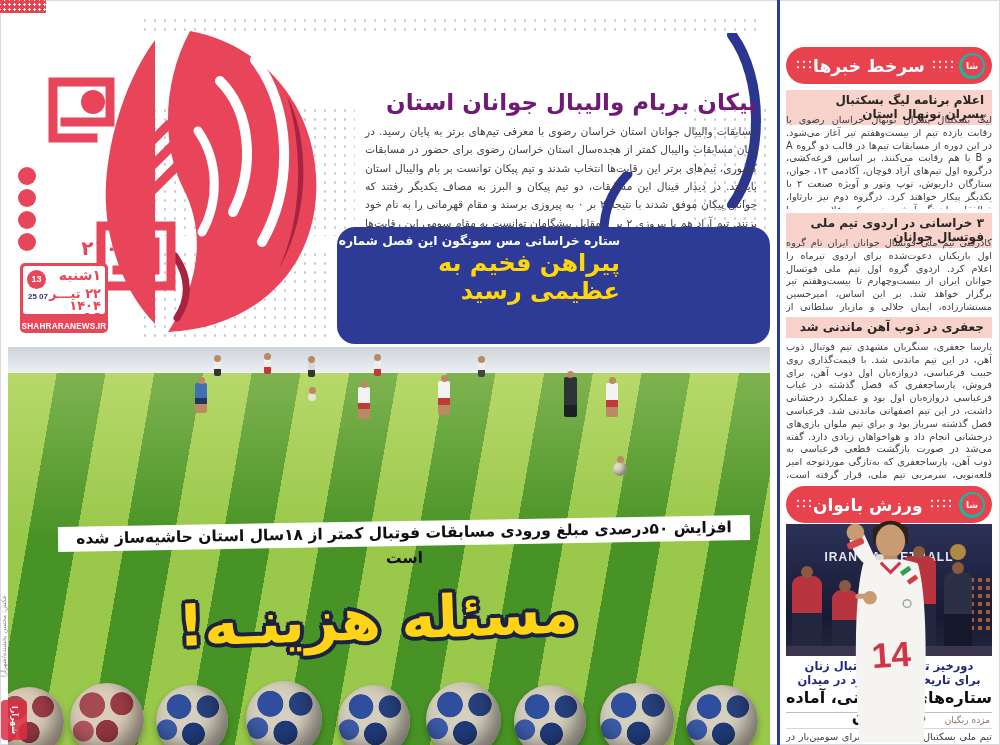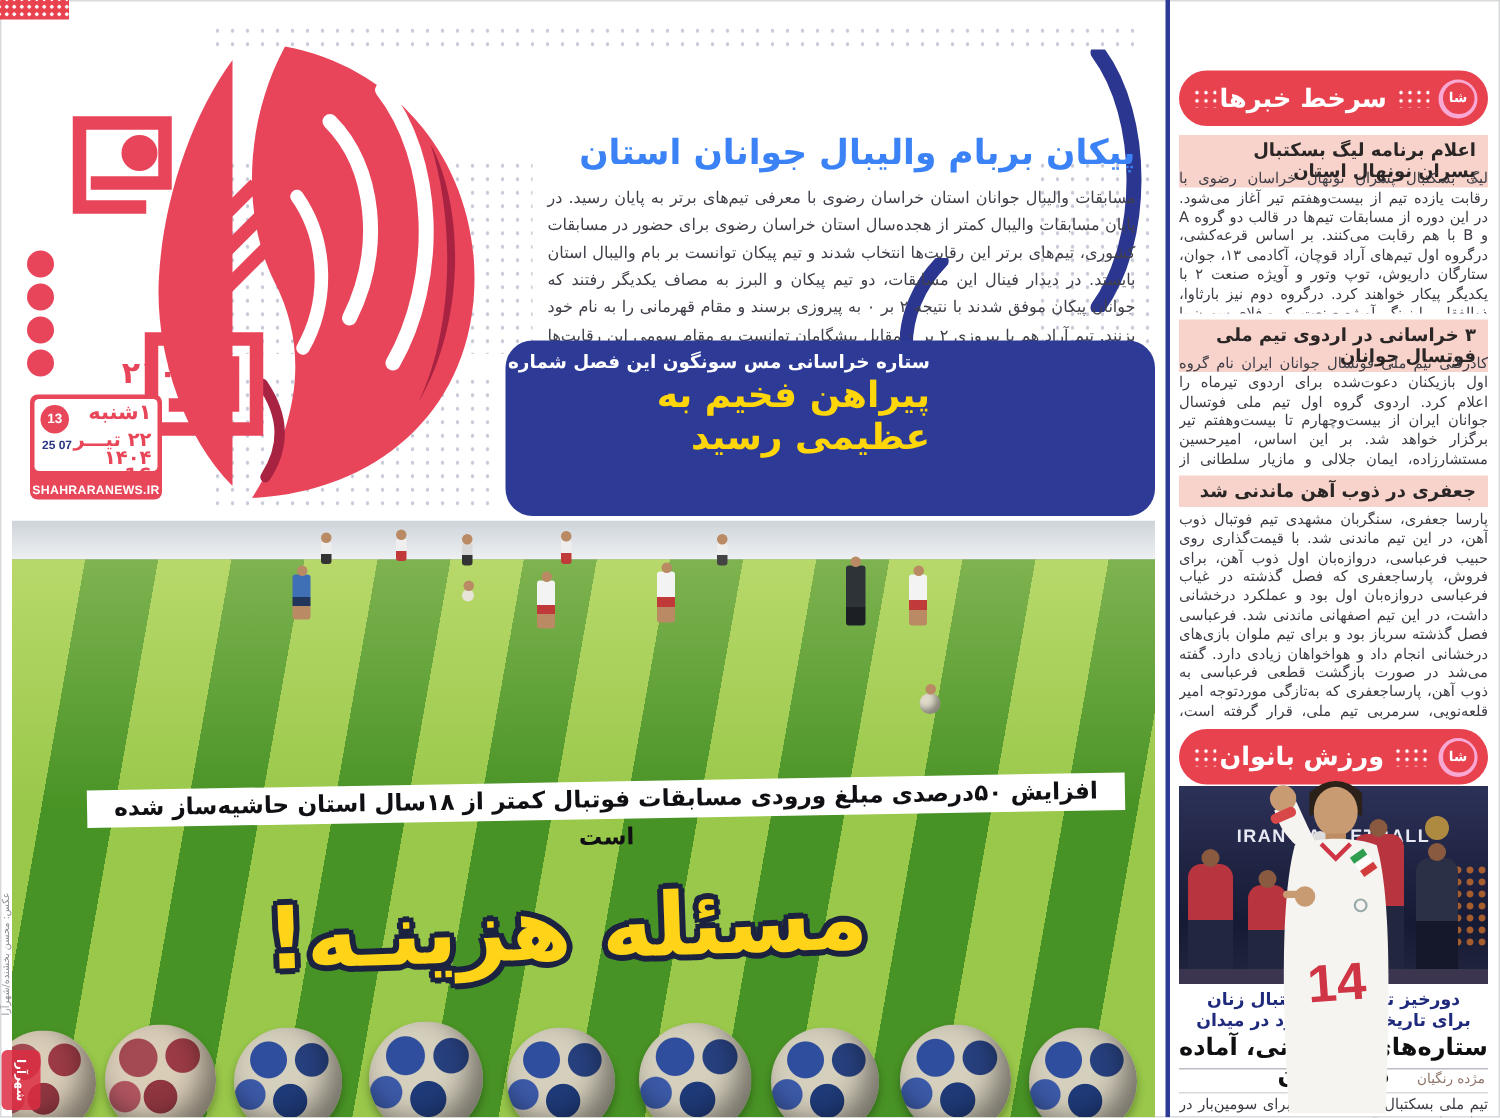--- a/index.html
+++ b/index.html
@@ -19,21 +19,21 @@
   .day-name{position:absolute;right:4px;top:1px;color:#e8475a;font-weight:bold;font-size:14px;direction:rtl;}
   .page-circle{position:absolute;left:4px;top:4px;width:19px;height:19px;border-radius:50%;background:#e8475a;
     color:#fff;font-size:9px;font-weight:bold;text-align:center;line-height:19px;}
   .date-greg{position:absolute;left:2px;top:26px;width:26px;text-align:center;color:#273583;font-weight:bold;font-size:8px;}
   .date-fa{position:absolute;right:4px;top:22px;color:#e8475a;font-size:13px;font-weight:bold;direction:rtl;line-height:12px;text-align:right;}
   .site-url{position:absolute;left:0;right:0;bottom:2px;text-align:center;color:#fff;font-size:8.2px;font-weight:bold;letter-spacing:.2px;}
   
   .dots{position:absolute;background-image:radial-gradient(circle,#c7cbd8 1px,transparent 1.4px);
     background-size:10px 9px;z-index:0;}
   
-  .lead-head{position:absolute;right:243px;top:74px;direction:rtl;color:#3b82f6;font-size:23px;font-weight:bold;z-index:2;}
+  .lead-head{position:absolute;right:243px;top:74px;direction:rtl;color:#701a75;font-size:23px;font-weight:bold;z-index:2;}
   .lead-body{position:absolute;right:243px;top:112px;width:392px;direction:rtl;text-align:justify;
     font-size:10.7px;line-height:1.72;color:#40404a;z-index:2;}
   .quote{position:absolute;z-index:1;}
   
   .blue-box{position:absolute;left:337px;top:227px;width:433px;height:117px;background:#2d3a96;border-radius:18px;
     z-index:2;direction:rtl;box-sizing:border-box;padding:7px 150px 6px 14px;color:#fff;}
   .bb-kicker{font-size:12.3px;font-weight:bold;margin-left:-95px;text-align:right;}
   .bb-title{font-size:24px;font-weight:bold;color:#ffd60a;margin:1px 0 2px;text-align:right;}
   .bb-body{font-size:9.7px;line-height:1.5;text-align:justify;}
   .player{position:absolute;right:48px;bottom:0;width:122px;height:235px;z-index:3;}
@@ -62,21 +62,21 @@
     font-size:6.5px;color:#8a8a90;z-index:6;letter-spacing:.5px;}
   .watermark{position:absolute;left:1px;top:700px;width:26px;height:40px;background:rgba(222,45,66,.85);border-radius:4px;
     z-index:6;color:#fff;font-size:8px;font-weight:bold;display:flex;align-items:center;justify-content:center;
     writing-mode:vertical-rl;}
   
   .v-divider{position:absolute;left:777px;top:0;bottom:0;width:3px;background:#2d3a96;z-index:2;}
   
   .rcol{position:absolute;left:786px;top:0;width:206px;height:745px;direction:rtl;}
   .sec-banner{position:absolute;left:0;right:0;height:37px;background:#e8424f;border-radius:19px;display:flex;
     align-items:center;flex-direction:row-reverse;padding:16px 7px;box-sizing:border-box;}
-  .badge{width:26px;height:26px;border-radius:50%;background:#f9a8d4;display:flex;align-items:center;justify-content:center;flex:0 0 auto;}
+  .badge{width:26px;height:26px;border-radius:50%;background:#14b8a6;display:flex;align-items:center;justify-content:center;flex:0 0 auto;}
   .badge .in{width:21px;height:21px;border-radius:50%;background:#e8424f;color:#fff;font-size:9px;font-weight:bold;
     display:flex;align-items:center;justify-content:center;}
   .b-dots{flex:1;height:13px;margin:0 6px;background-image:radial-gradient(circle,#fff 1.1px,transparent 1.4px);
     background-size:6px 5.5px;}
   .b-dots.mini{flex:0 0 16px;margin:0 2px;}
   .sec-banner .lbl{color:#fff;font-size:17px;font-weight:bold;white-space:nowrap;}
   .pink-title{position:absolute;left:0;right:0;background:#f7d3cb;color:#2b2626;font-weight:bold;font-size:12px;
     padding:3px 8px 4px;box-sizing:border-box;text-align:right;}
   .r-body{position:absolute;left:0;right:0;text-align:justify;font-size:9.8px;line-height:12.8px;color:#3d3d46;overflow:hidden;}
   

